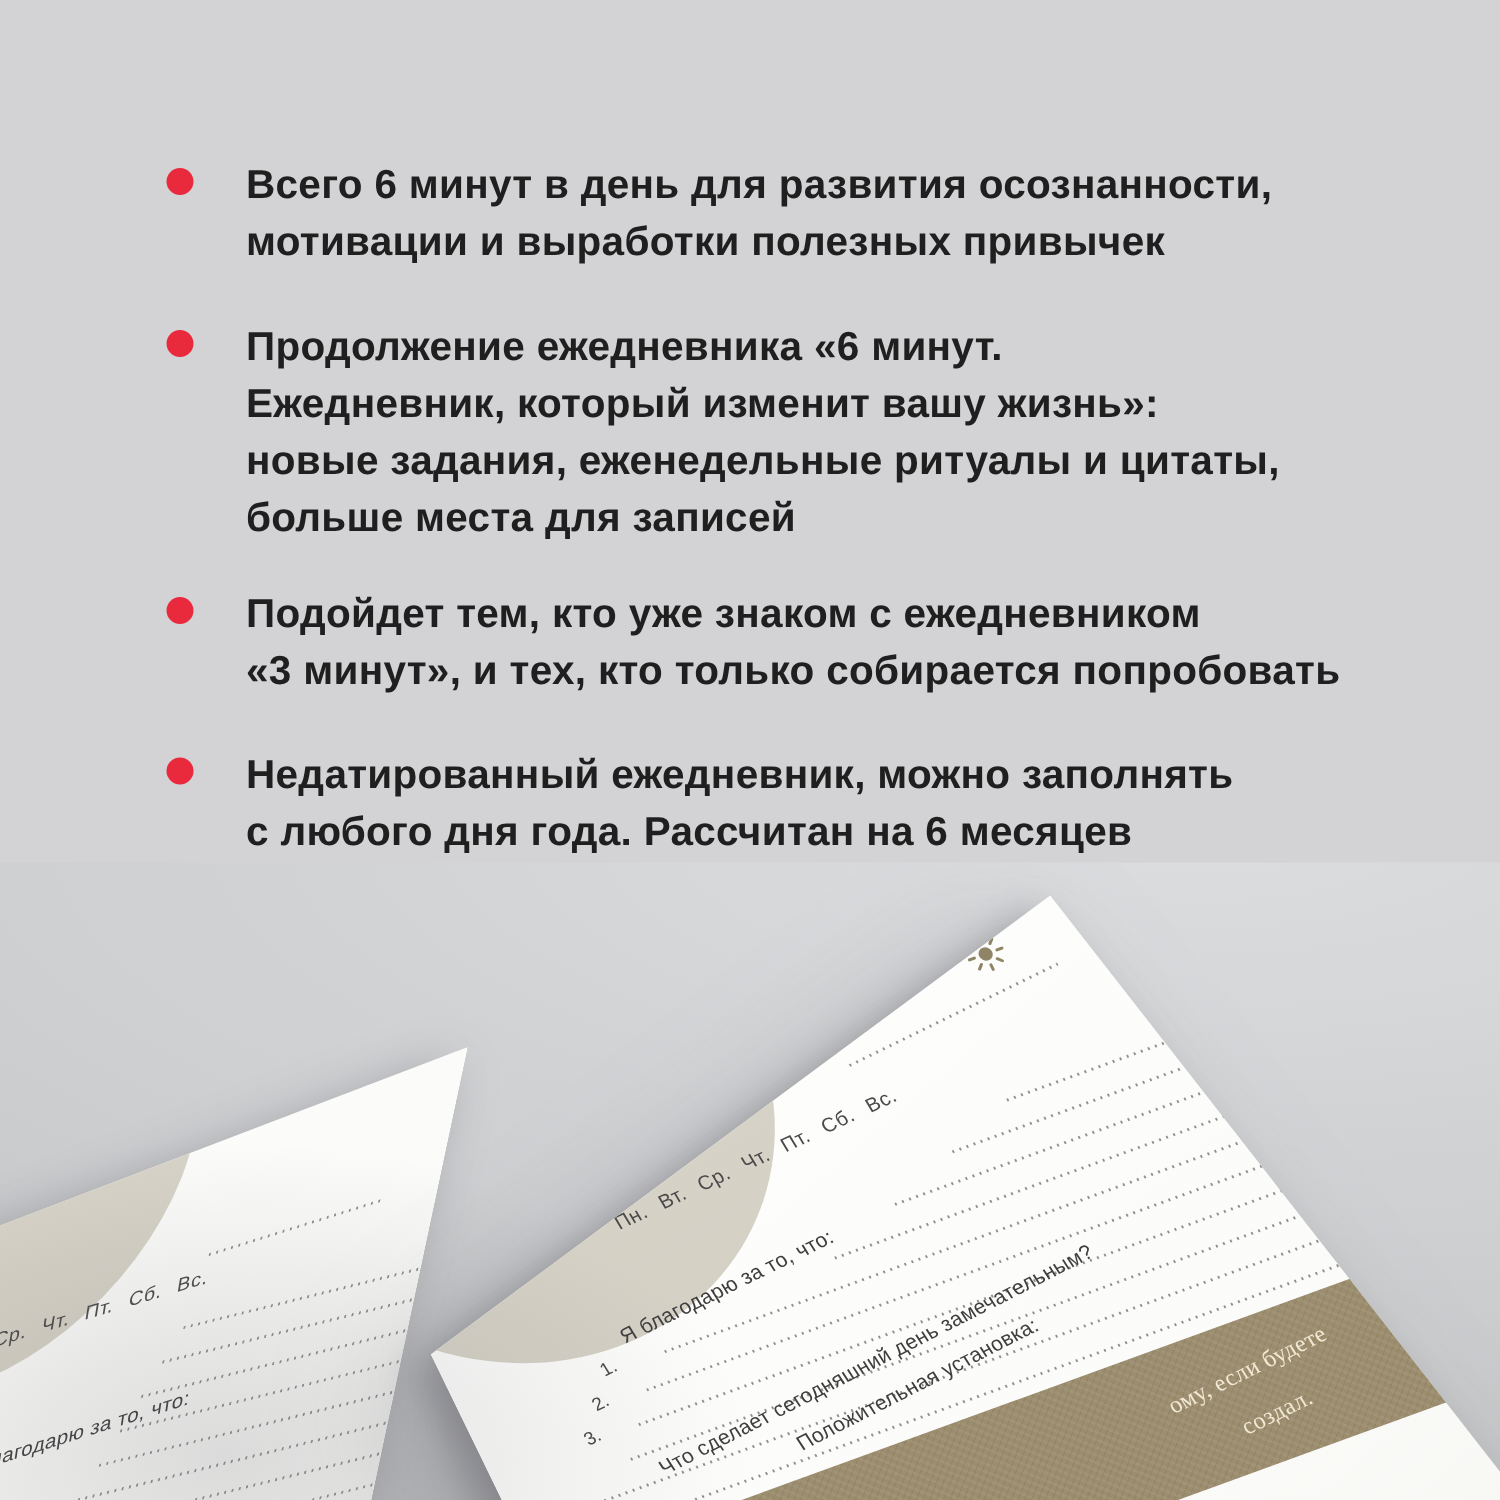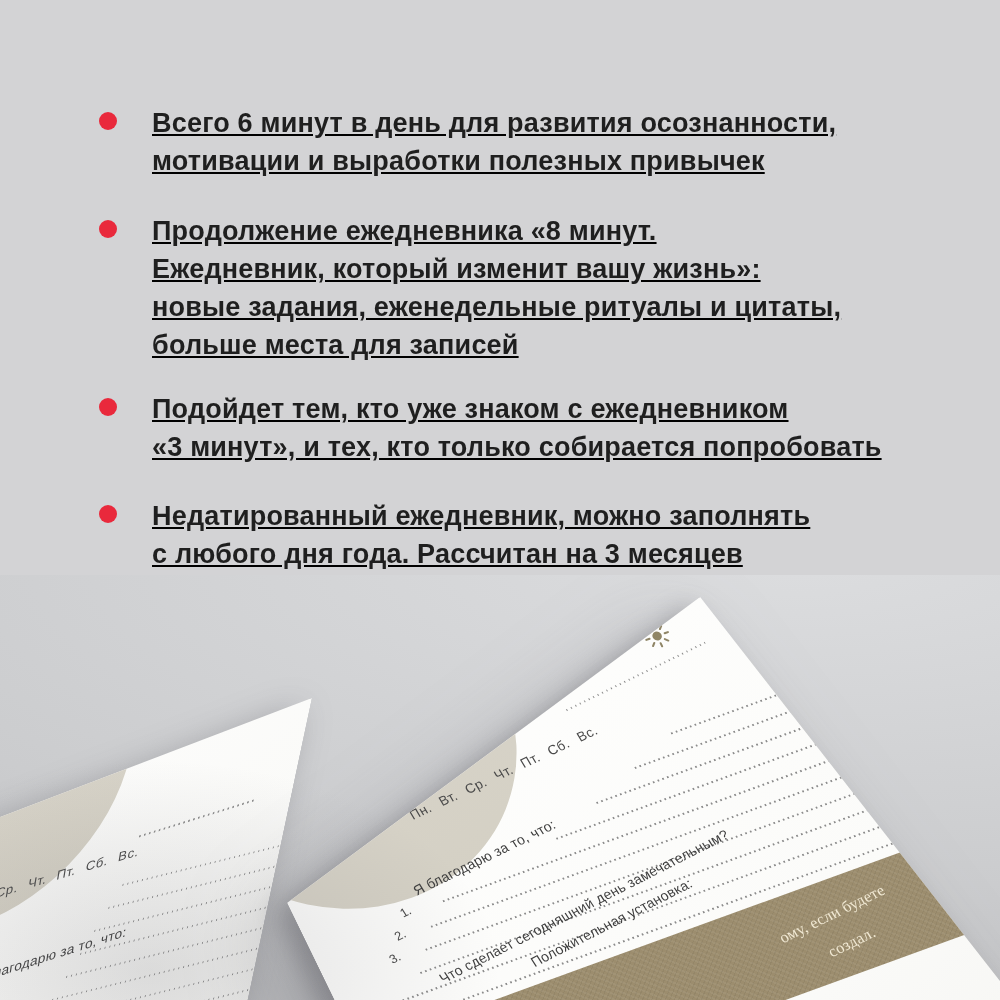--- a/index.html
+++ b/index.html
@@ -3,21 +3,21 @@
 <meta charset="utf-8">
 <style>
   html,body{margin:0;padding:0;}
   body{
     width:1000px;height:1000px;overflow:hidden;position:relative;
     background:#d3d3d5;
     font-family:"Liberation Sans","DejaVu Sans",sans-serif;
   }
   
   .bullets{position:absolute;left:152px;top:0;width:810px;}
-  .bullet-item{position:absolute;left:0;text-decoration:underline;}
+  .bullet-item{position:absolute;left:12px;}
   .bullet-item .dot{
     position:absolute;left:-53px;top:8px;width:18px;height:18px;border-radius:50%;
     background:#e9293c;
   }
   .bullet-item .btxt{
     font-size:27px;line-height:38px;font-weight:600;letter-spacing:.2px;
     color:#1f1f1f;white-space:pre-line;
   }
   .b1{top:104px}.b2{top:212px}.b3{top:390px}.b4{top:497px}
 
@@ -78,34 +78,34 @@
 <body>
 
 <div class="bullets">
   <div class="bullet-item b1">
     <div class="dot"></div>
     <div class="btxt">Всего 6 минут в день для развития осознанности,
 мотивации и выработки полезных привычек</div>
   </div>
   <div class="bullet-item b2">
     <div class="dot"></div>
-    <div class="btxt">Продолжение ежедневника «8 минут.
+    <div class="btxt">Продолжение ежедневника «6 минут.
 Ежедневник, который изменит вашу жизнь»:
 новые задания, еженедельные ритуалы и цитаты,
 больше места для записей</div>
   </div>
   <div class="bullet-item b3">
     <div class="dot"></div>
     <div class="btxt">Подойдет тем, кто уже знаком с ежедневником
 «3 минут», и тех, кто только собирается попробовать</div>
   </div>
   <div class="bullet-item b4">
     <div class="dot"></div>
     <div class="btxt">Недатированный ежедневник, можно заполнять
-с любого дня года. Рассчитан на 3 месяцев</div>
+с любого дня года. Рассчитан на 6 месяцев</div>
   </div>
 </div>
 
 <div class="photo">
 
   <div class="lp-wrap">
     <div class="pg left-page">
       <div class="disc" style="left:-45px;top:-125px;width:280px;height:280px;"></div>
       <div class="dline" style="left:262px;top:98px;width:120px;transform:rotate(-4deg);"></div>
       <div class="days" style="left:60px;top:122px;transform:rotate(-3deg);">Пн.  Вт.  Ср.  Чт.  Пт.  Сб.  Вс.</div>

